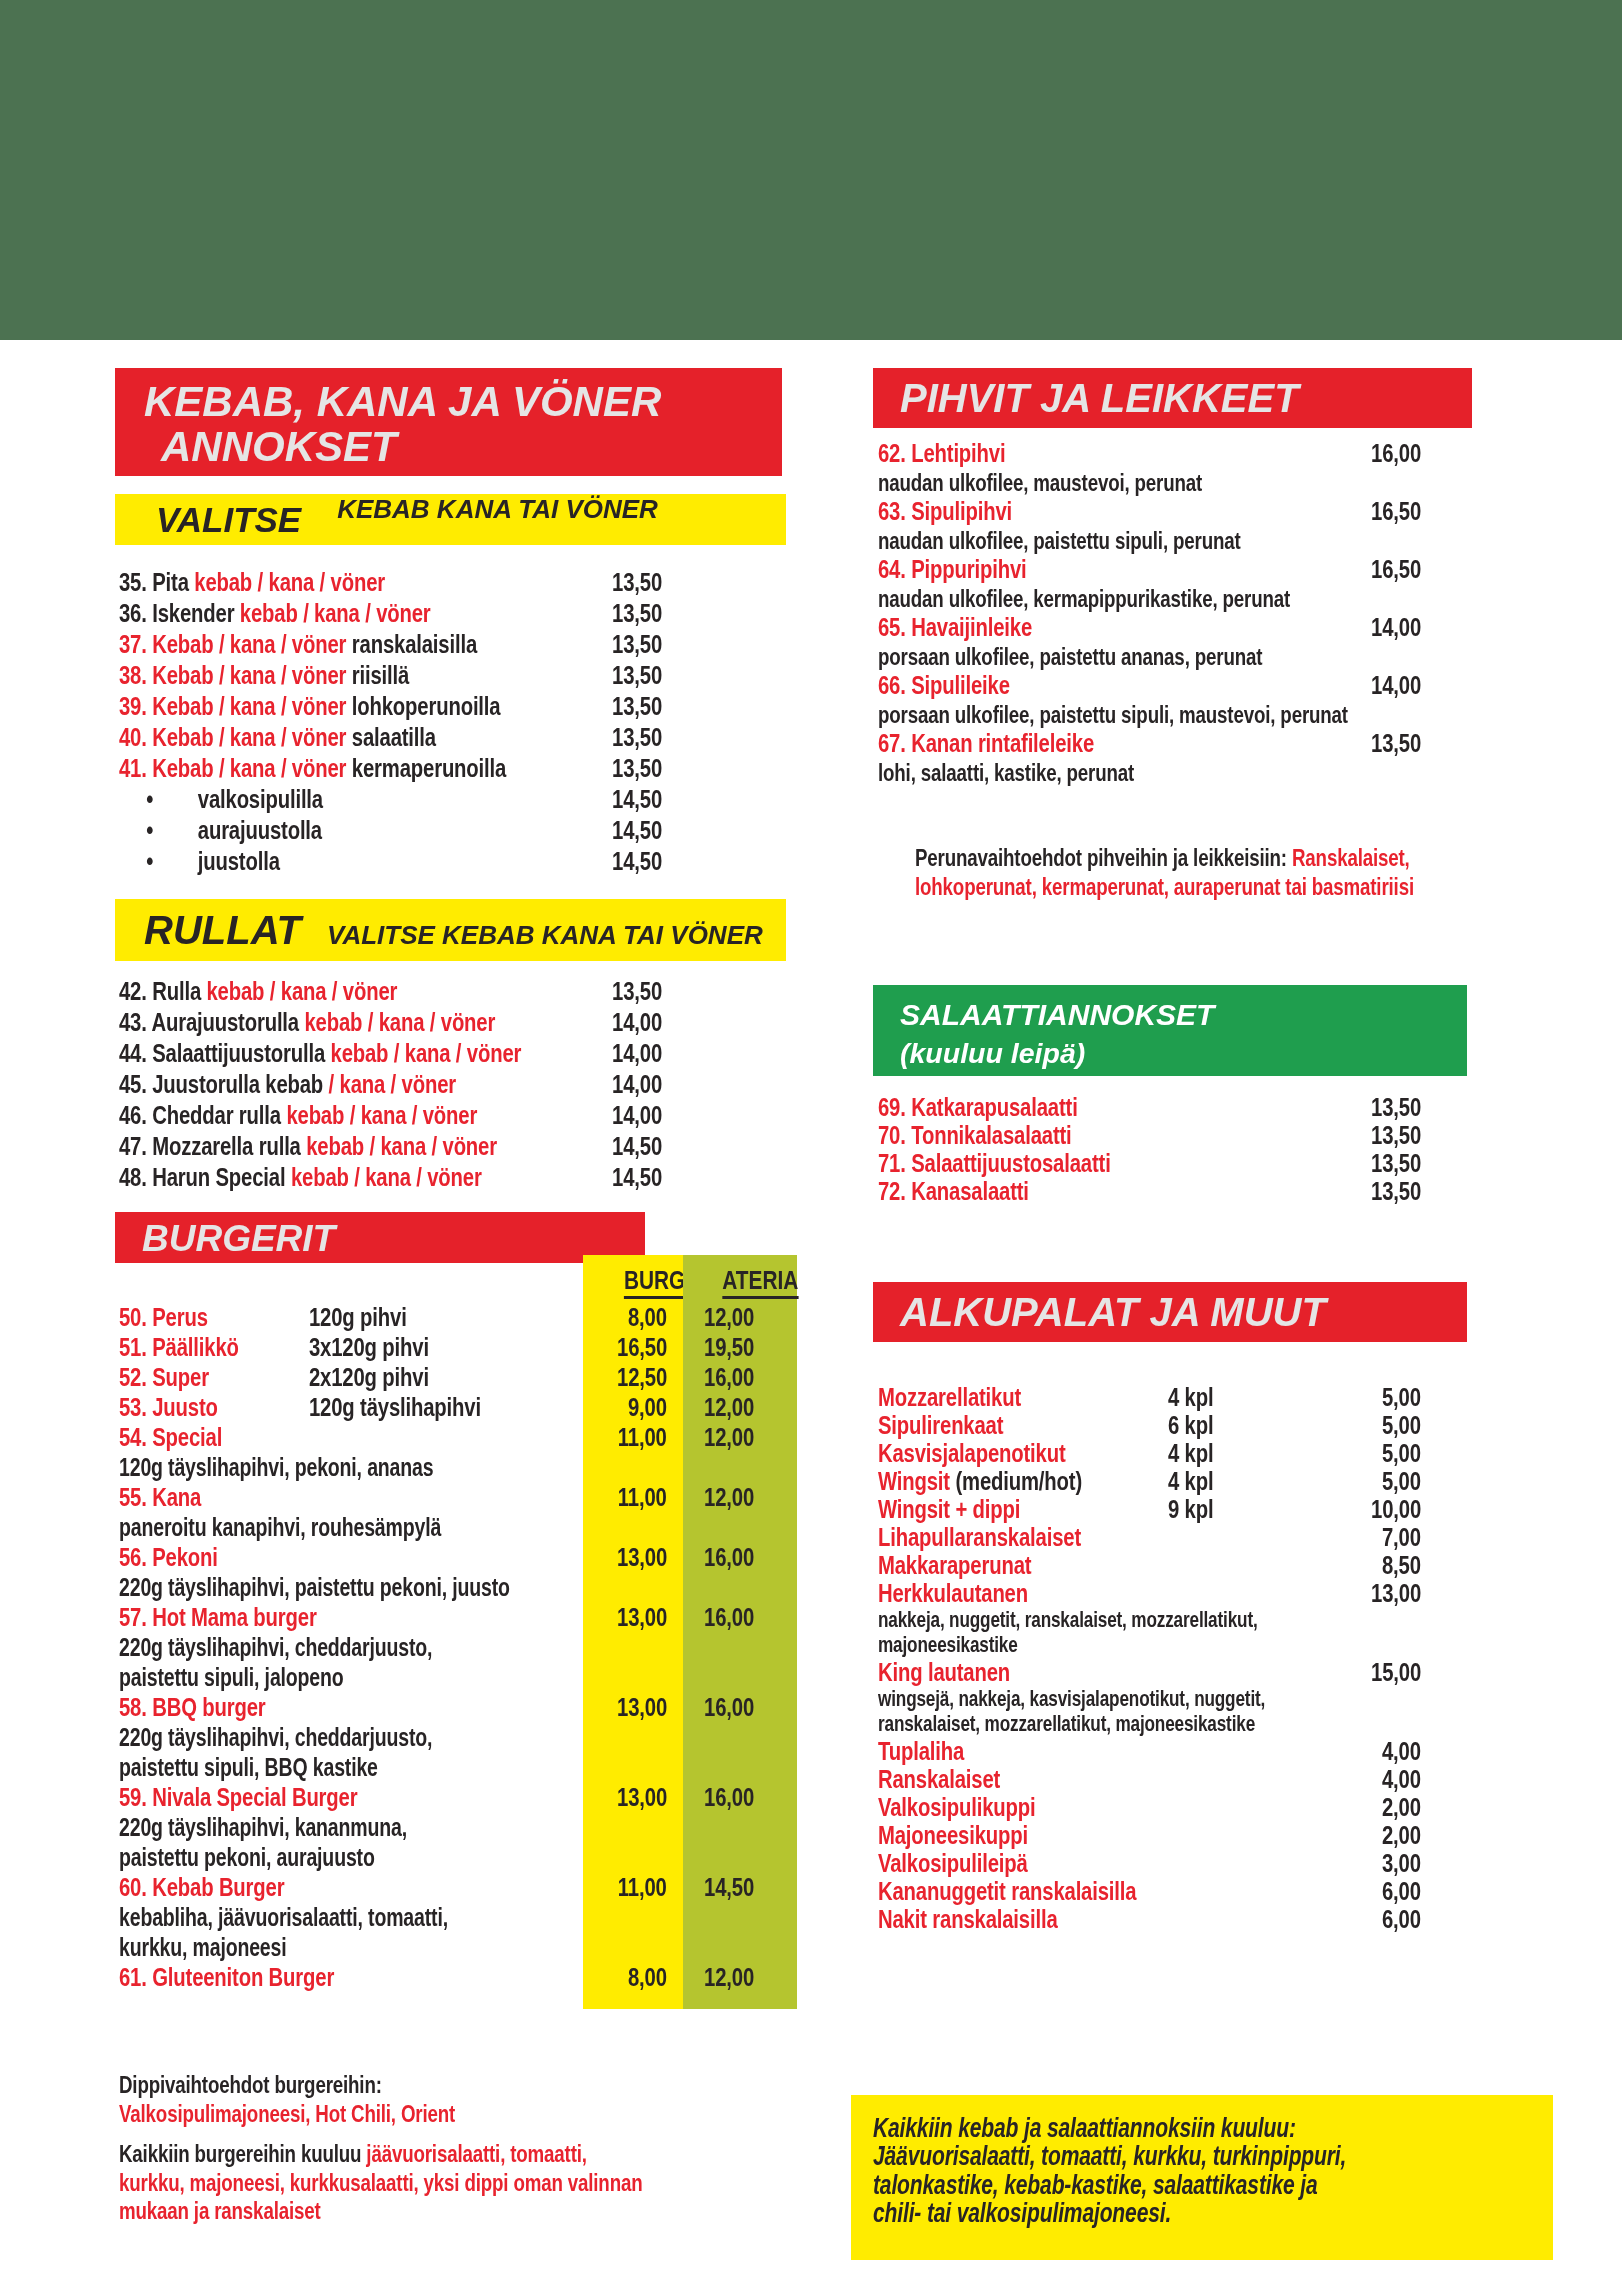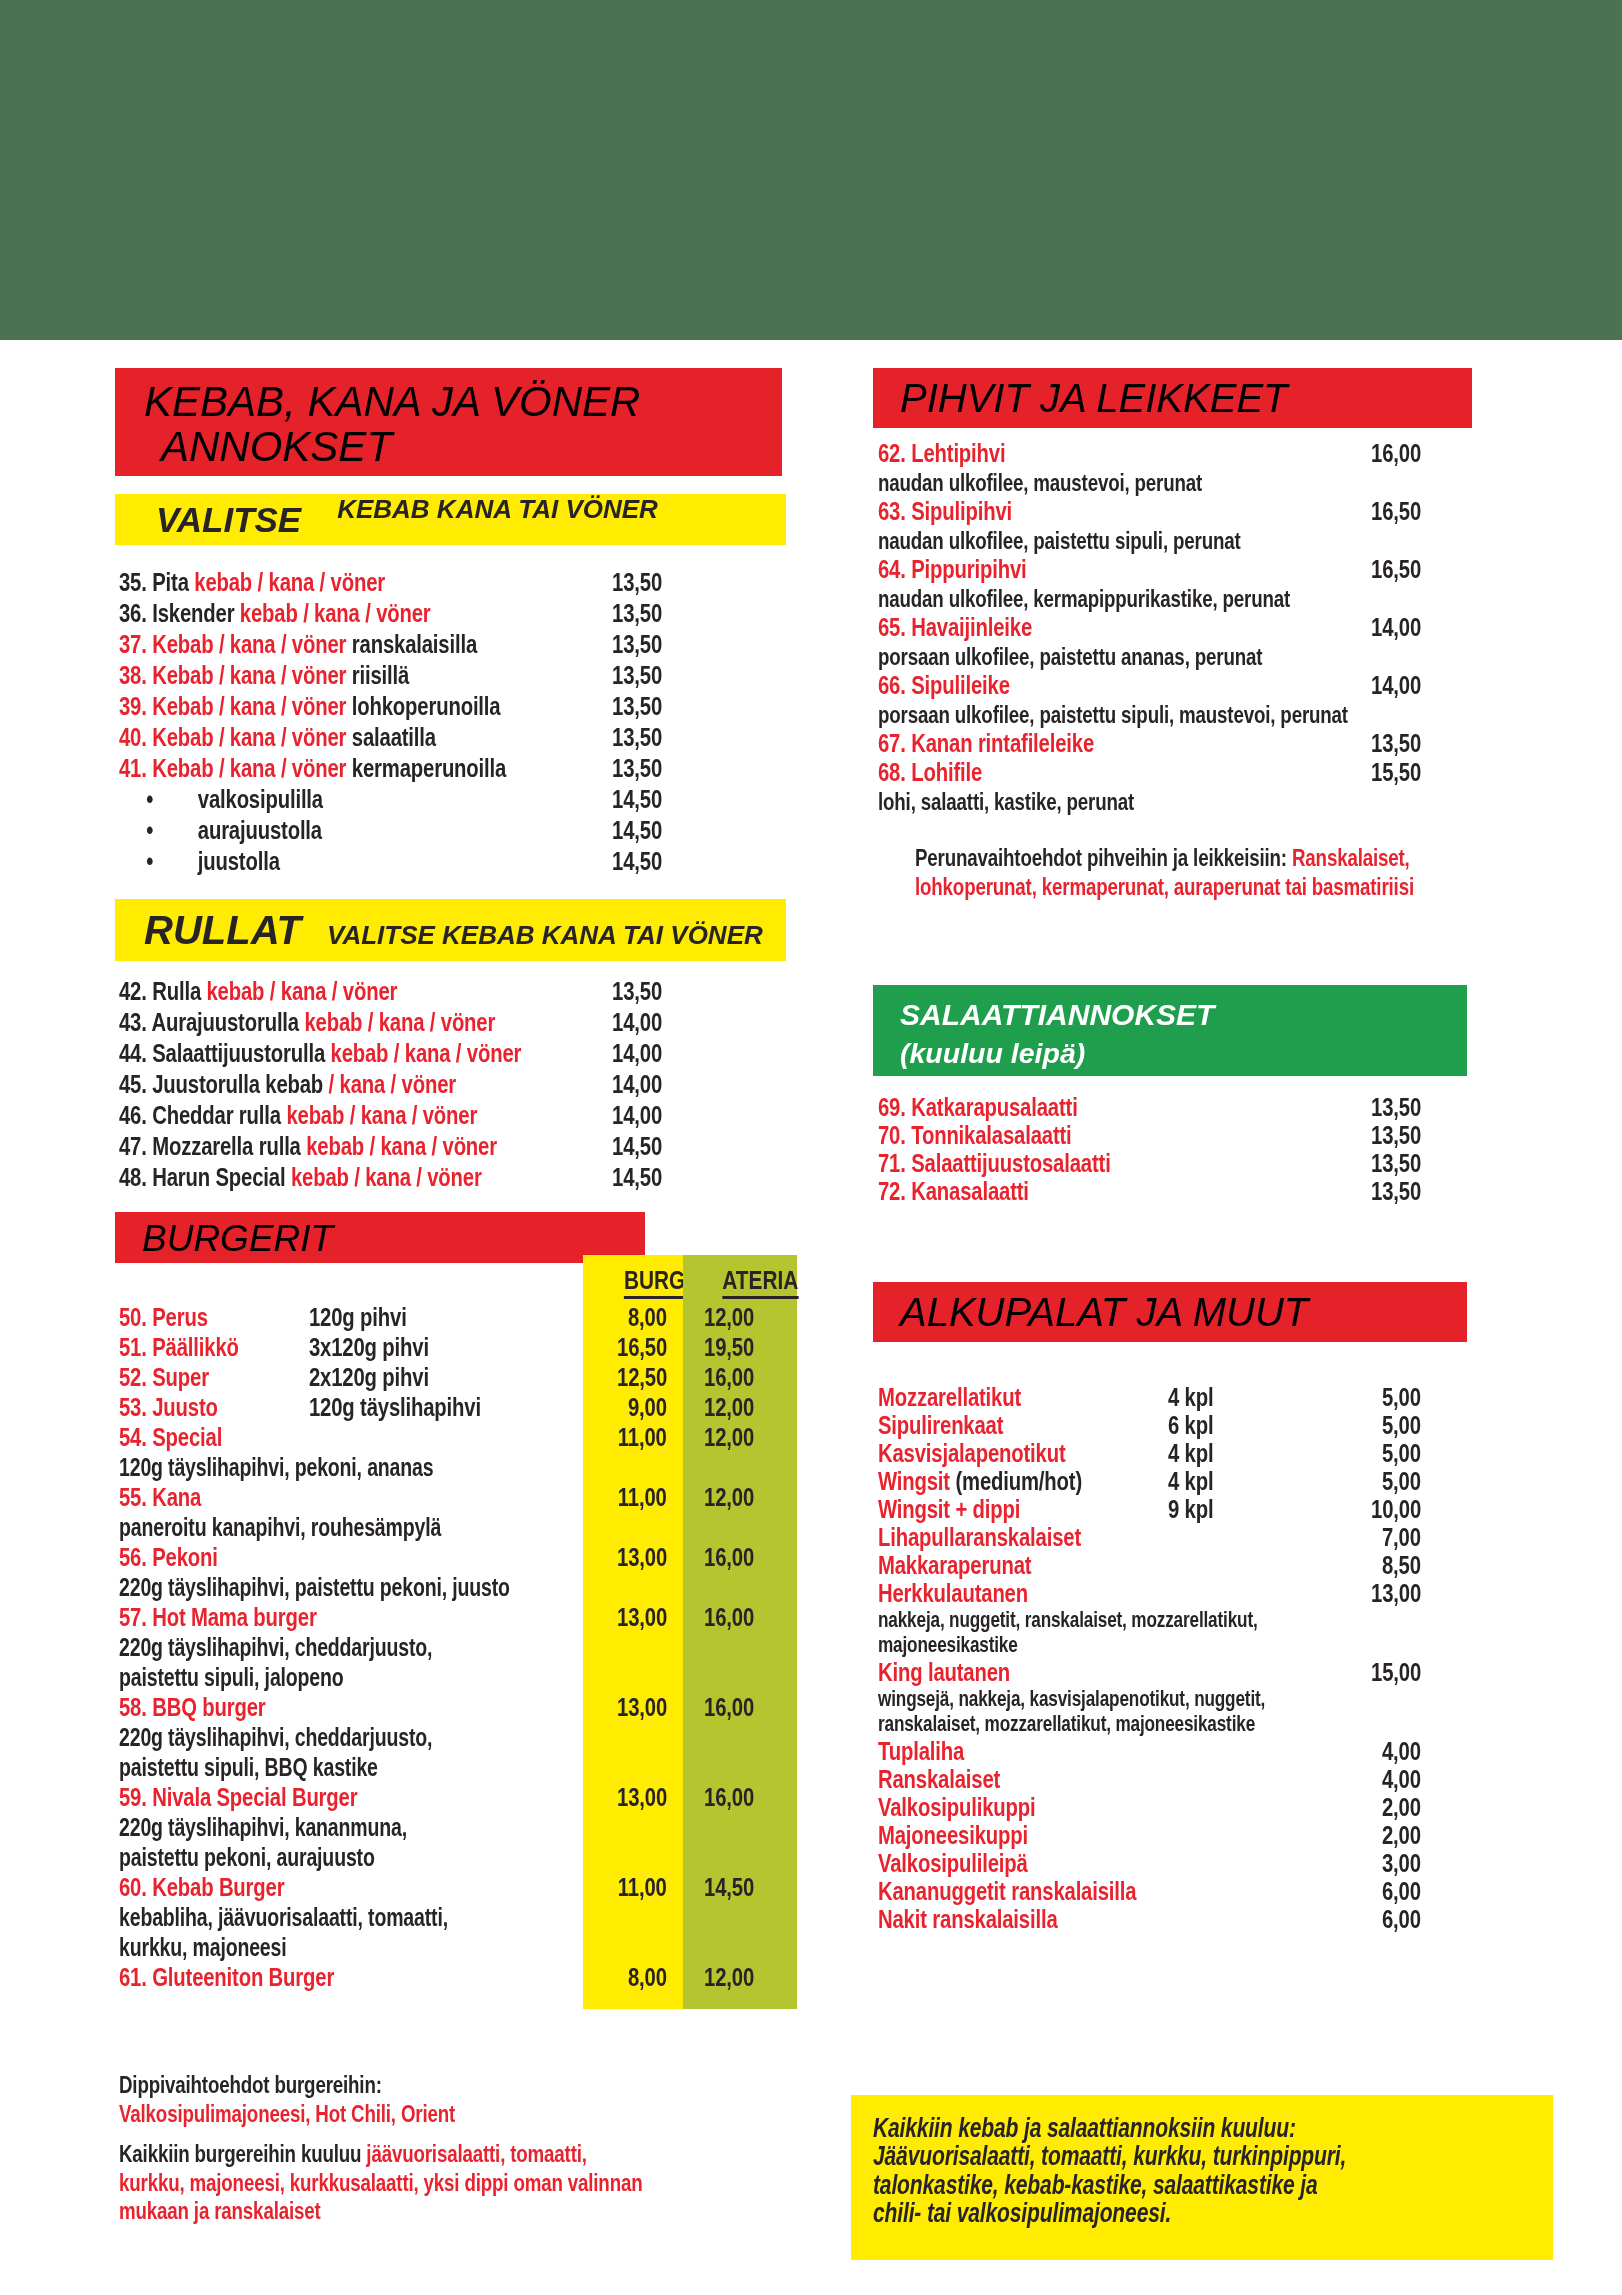--- a/index.html
+++ b/index.html
@@ -15,21 +15,21 @@
   .abs{position:absolute;}
   .c-b{color:var(--text-black);}
   .c-r{color:var(--text-red);}
   .cond{display:inline-block;transform:scaleX(0.78);transform-origin:0 50%;white-space:nowrap;letter-spacing:-0.2px;}
   .cond-r{display:inline-block;transform:scaleX(0.78);transform-origin:100% 50%;white-space:nowrap;letter-spacing:-0.2px;}
 
   
   #top-band{left:0;top:0;width:1623px;height:340px;background:var(--top-band);}
 
   
-  .red-box{background:var(--red);color:#000000;font-style:italic;font-weight:normal;}
+  .red-box{background:var(--red);color:#e5e5e5;font-style:italic;font-weight:bold;}
   .yellow-box{background:var(--yellow);font-style:italic;font-weight:bold;}
   .green-box{background:var(--green);color:#fff;font-style:italic;font-weight:bold;}
 
   #kebab-box{left:115px;top:368px;width:667px;height:108px;padding:10.8px 0 0 29px;box-sizing:border-box;font-size:42px;line-height:45px;white-space:nowrap;}
   #kebab-box .l2{padding-left:17px;}
 
   #valitse-band{left:115px;top:494px;width:671px;height:51px;box-sizing:border-box;padding-left:41px;display:flex;align-items:flex-start;gap:36px;}
   #valitse-band .big{font-size:35px;line-height:51px;color:var(--text-black);}
   #valitse-band .small{font-size:26px;color:var(--text-black);}
 
@@ -183,21 +183,20 @@
     <div class="rd38"><span class="cond c-b">naudan ulkofilee, maustevoi, perunat</span></div>
     <div class="r38"><span class="cond c-r">63. Sipulipihvi</span><span class="r-price"><span class="cond-r c-b">16,50</span></span></div>
     <div class="rd38"><span class="cond c-b">naudan ulkofilee, paistettu sipuli, perunat</span></div>
     <div class="r38"><span class="cond c-r">64. Pippuripihvi</span><span class="r-price"><span class="cond-r c-b">16,50</span></span></div>
     <div class="rd38"><span class="cond c-b">naudan ulkofilee, kermapippurikastike, perunat</span></div>
     <div class="r38"><span class="cond c-r">65. Havaijinleike</span><span class="r-price"><span class="cond-r c-b">14,00</span></span></div>
     <div class="rd38"><span class="cond c-b">porsaan ulkofilee, paistettu ananas, perunat</span></div>
     <div class="r38"><span class="cond c-r">66. Sipulileike</span><span class="r-price"><span class="cond-r c-b">14,00</span></span></div>
     <div class="rd38"><span class="cond c-b">porsaan ulkofilee, paistettu sipuli, maustevoi, perunat</span></div>
     <div class="r38"><span class="cond c-r">67. Kanan rintafileleike</span><span class="r-price"><span class="cond-r c-b">13,50</span></span></div>
-    <div class="r38"><span class="cond c-r">68. Lohifile</span><span class="r-price"><span class="cond-r c-b">15,50</span></span></div>
     <div class="rd38"><span class="cond c-b">lohi, salaatti, kastike, perunat</span></div>
   </div>
 
 <div id="potato-note" class="abs">
   <div class="note-line">
     <span class="cond"><span class="c-b">Perunavaihtoehdot pihveihin ja leikkeisiin: </span><span class="c-r">Ranskalaiset,</span></span>
   </div>
   <div class="note-line"><span class="cond c-r">lohkoperunat, kermaperunat, auraperunat tai basmatiriisi</span></div>
 </div>
 

